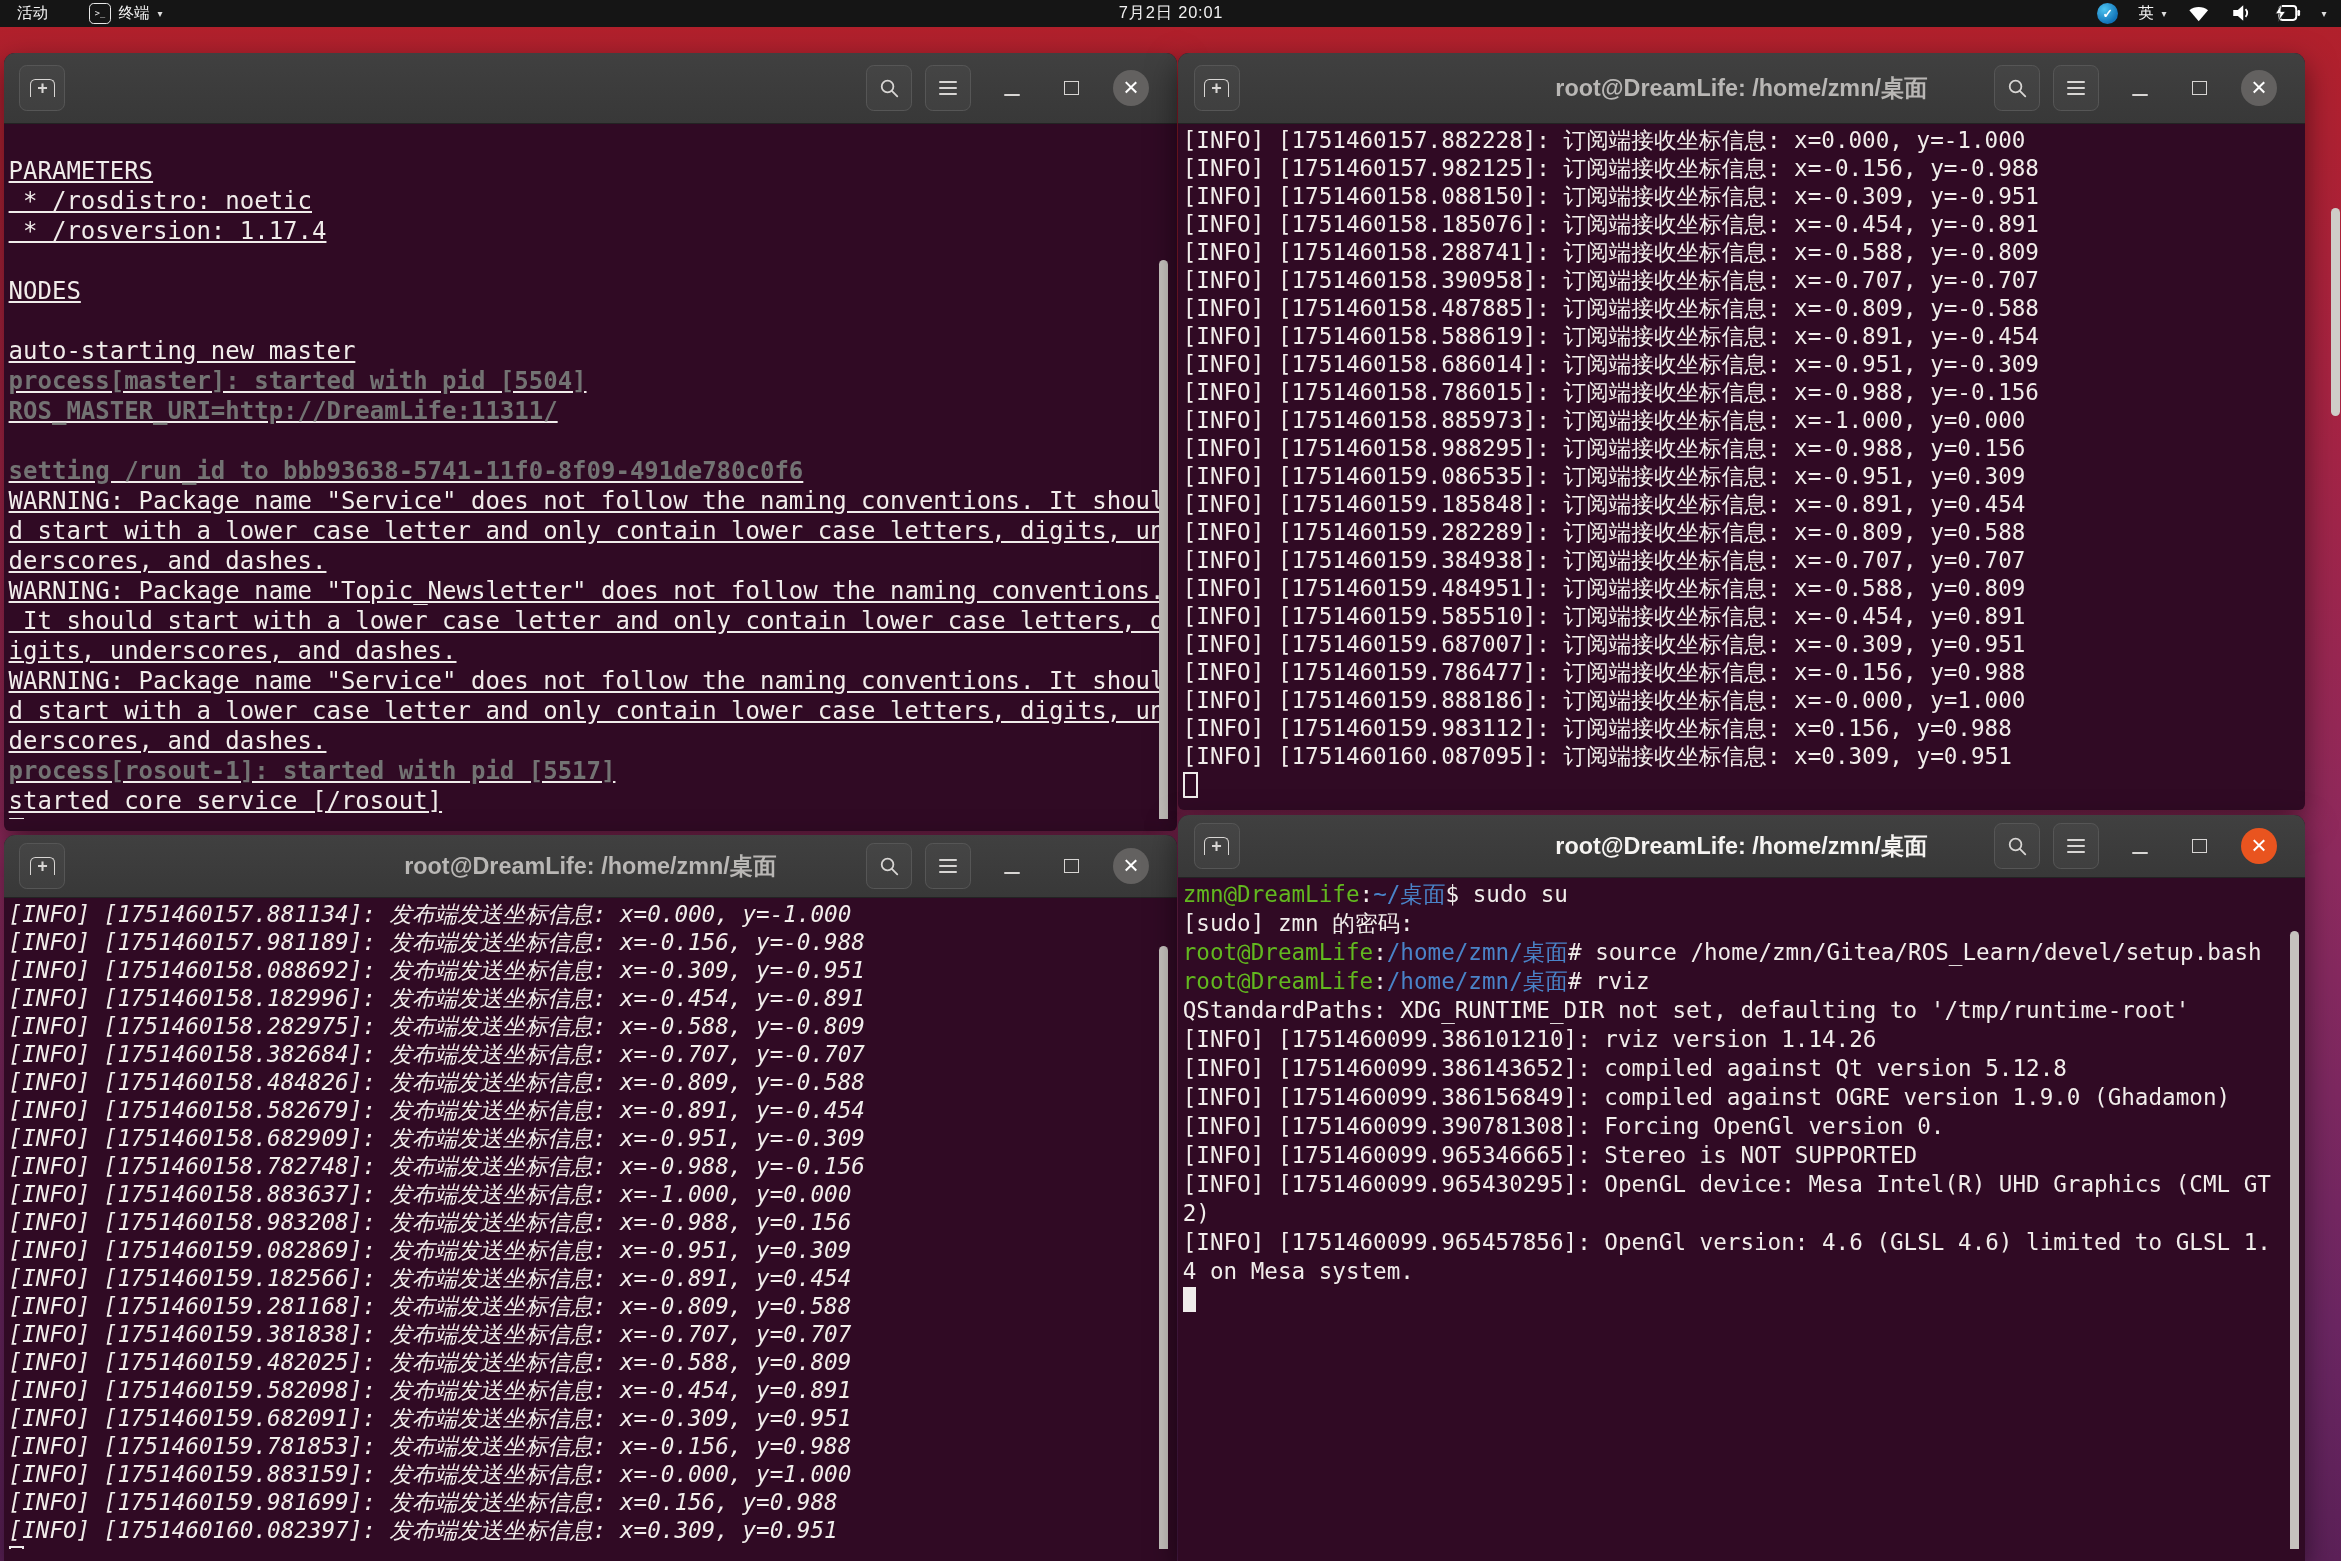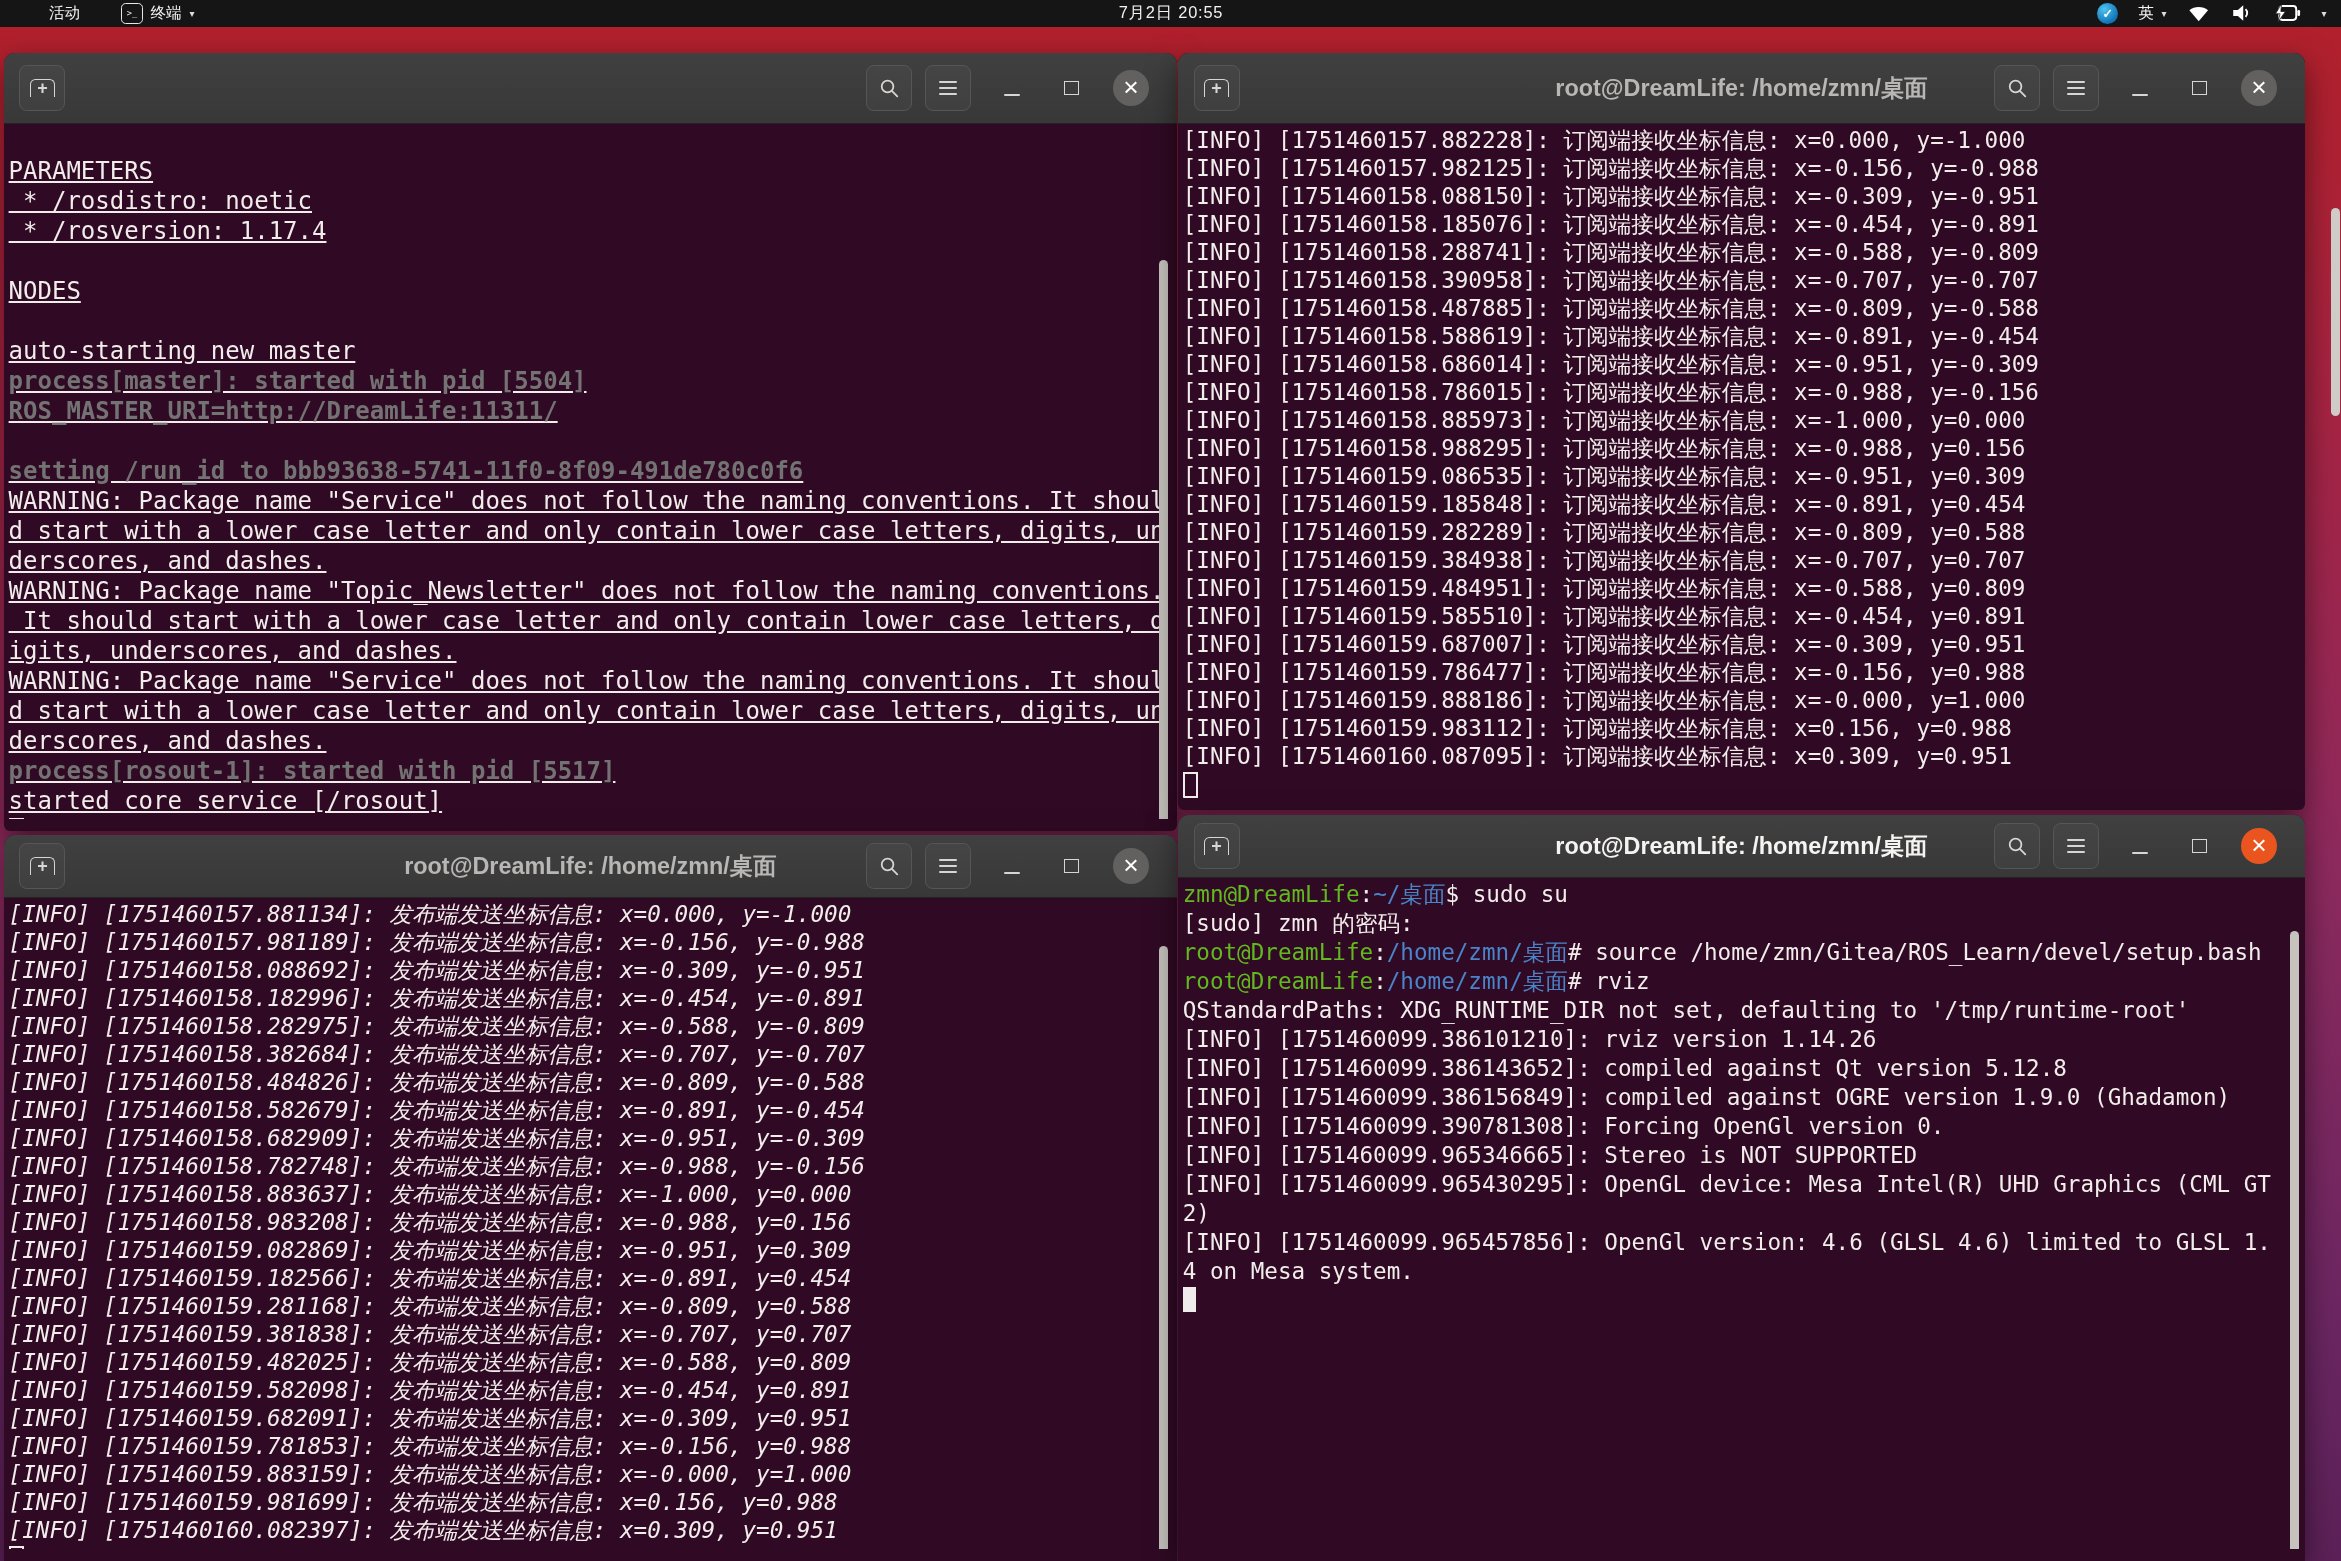--- a/index.html
+++ b/index.html
@@ -2,21 +2,21 @@
 <html style="--green: #62b81f; --blue: #4a84c9;font-size:12.5px"><head>
 <meta charset="utf-8">
 <style>
   html,body{margin:0;padding:0;background:#000;}
   .screen{position:relative;width:2342px;height:1561px;overflow:hidden;
     background:linear-gradient(180deg,#b2202a 0%,#a72342 25%,#8e2a5e 55%,#6b2662 85%,#5c2158 100%);
     font-family:"Liberation Sans",sans-serif;}
   
   .topbar{position:absolute;left:0;top:0;width:100%;height:26.5px;background:#151515;
     display:flex;align-items:center;color:#f2f2f2;font-size:15.6px;z-index:50;}
-  .tb-left{display:flex;align-items:center;gap:41px;padding-left:17px;margin-left:32px;}
+  .tb-left{display:flex;align-items:center;gap:41px;padding-left:17px;}
   .tb-app{display:flex;align-items:center;gap:7.8px;}
   .term-badge{display:inline-flex;align-items:center;justify-content:center;width:19.5px;height:19.5px;
     border:1.6px solid #e8e8e8;border-radius:4.7px;font-family:"DejaVu Sans Mono",monospace;
     font-size:8.6px;line-height:1;color:#e8e8e8;}
   .chev{font-size:10px;color:#dedede;}
   .tb-center{position:absolute;left:50%;transform:translateX(-50%);font-size:16.4px;font-weight:500;letter-spacing:0.8px;}
   .tb-right{margin-left:auto;display:flex;align-items:center;gap:20px;padding-right:15.6px;}
   .blue-badge{width:21px;height:21px;border-radius:50%;background:radial-gradient(circle at 35% 30%,#4ec4f0,#1173b8 70%);
     display:flex;align-items:center;justify-content:center;color:#fff;font-size:12.5px;font-weight:bold;}
   .tb-icon{display:flex;align-items:center;}
@@ -74,21 +74,21 @@
 
   <div class="topbar">
     <div class="tb-left">
       <span>活动</span>
       <span class="tb-app">
         <span class="term-badge">&gt;_</span>
         <span>终端</span>
         <span class="chev">▾</span>
       </span>
     </div>
-    <div class="tb-center">7月2日 20:55</div>
+    <div class="tb-center">7月2日 20:01</div>
     <div class="tb-right">
       <span class="blue-badge">✓</span>
       <span class="tb-app">
         <span>英</span>
         <span class="chev">▾</span>
       </span>
       <span class="tb-icon">
         <svg width="23.4" height="18.7" viewBox="0 0 30 24">
             <path d="M15,22 L3,8 A19,19 0 0 1 27,8 Z" fill="#fff"></path>
           </svg>

